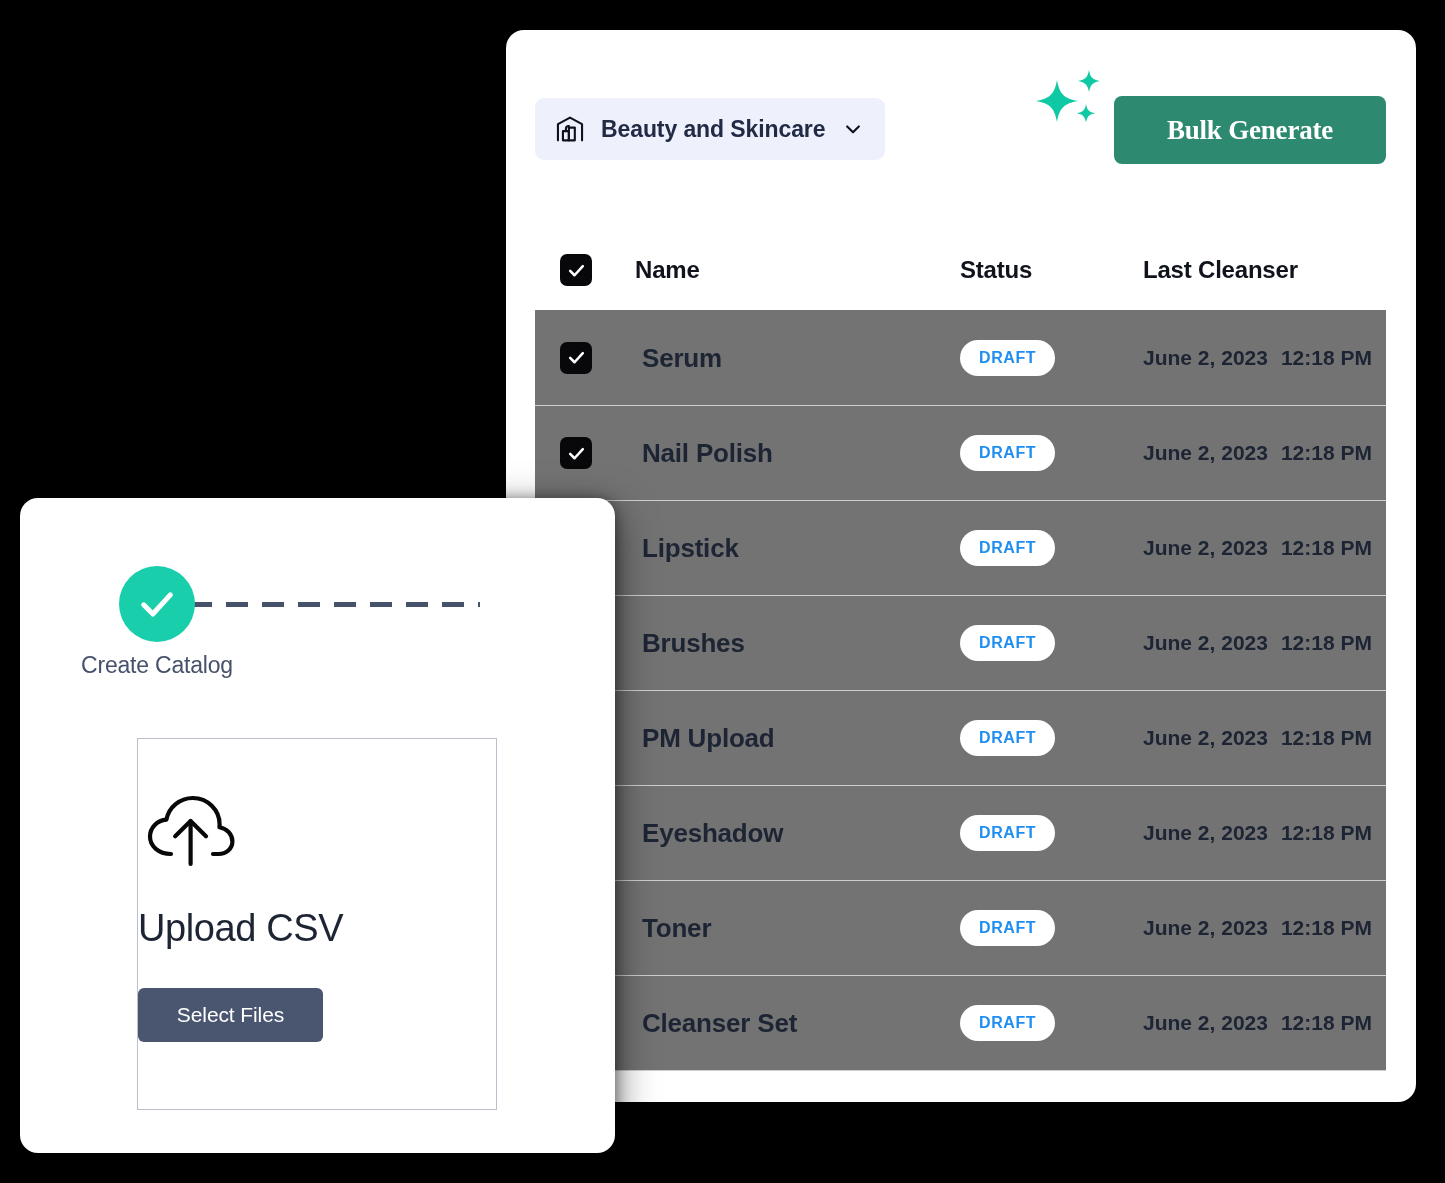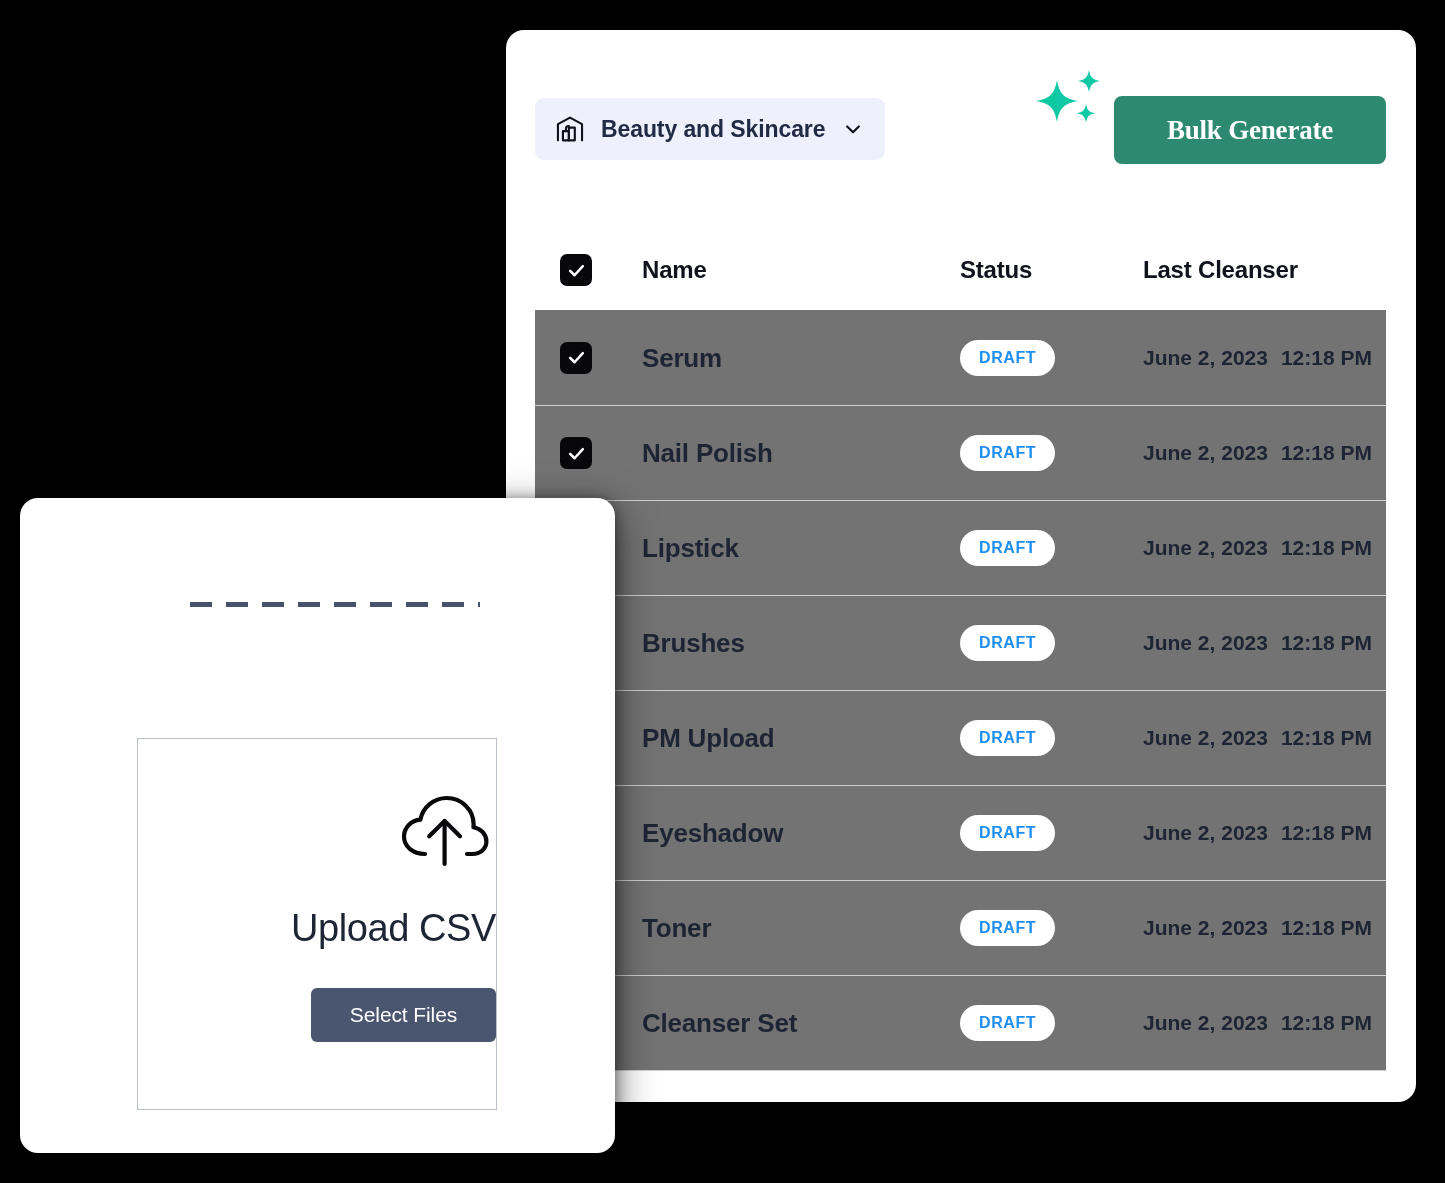--- a/index.html
+++ b/index.html
@@ -180,21 +180,21 @@
 
   .th {
     position: absolute;
     top: 50%;
     transform: translateY(-50%);
     font-size: 24px;
     font-weight: 700;
     color: #10131c;
     letter-spacing: -0.2px;
   }
-  .th-name   { left: 107px; }
+  .th-name   { left: 100px; }
   .th-status { left: 425px; }
   .th-date   { left: 608px; }
   .th-check  { left: 25px; transform: translateY(-50%); }
 
   
   .import-card {
     position: absolute;
     left: 20px;
     top: 498px;
     width: 595px;
@@ -254,21 +254,21 @@
   .upload-box {
     position: absolute;
     left: 117px;
     top: 240px;
     width: 360px;
     height: 372px;
     border: 1px solid #b9bfcc;
     background: #ffffff;
     display: flex;
     flex-direction: column;
-    align-items: flex-end;
+    align-items: flex-start;
     cursor: pointer;
   }
   .cloud-icon {
     width: 104px;
     height: 80px;
     display: block;
     margin-top: 52px;
   }
   .upload-title {
     margin-top: 36px;
@@ -440,20 +440,28 @@
 
       <div class="row tail"></div>
     </div>
   </div>
 
   <div class="import-card">
 
     <div class="stepper">
       <div class="step-connector"></div>
 
+      <div class="step step-1">
+        <div class="step-circle">
+          <svg viewBox="0 0 24 24" fill="none" stroke="#ffffff" stroke-width="3" stroke-linecap="round" stroke-linejoin="round">
+            <polyline points="4,12.5 9.5,18 20,6.5"></polyline>
+          </svg>
+        </div>
+        <div class="step-label">Create Catalog</div>
+      </div>
 
     </div>
 
     <div class="upload-box">
       <span class="cloud-icon">
         <svg viewBox="0 0 52 40" fill="none" stroke="#08080b" stroke-width="2.1" stroke-linecap="round" stroke-linejoin="round">
           <path d="M16.5 31.5 C10.2 31.5 6 27.6 6 22.8 C6 18.3 9.6 14.6 14.2 14.3
                    C15.4 8.1 20.9 3.5 27.4 3.5 C34.8 3.5 40.8 9.4 40.8 16.6
                    C40.8 17.1 40.8 17.6 40.7 18.1 C44.5 18.7 47.2 21.8 47.2 25.3
                    C47.2 28.9 44.1 31.5 40.3 31.5 L37.5 31.5"></path>

